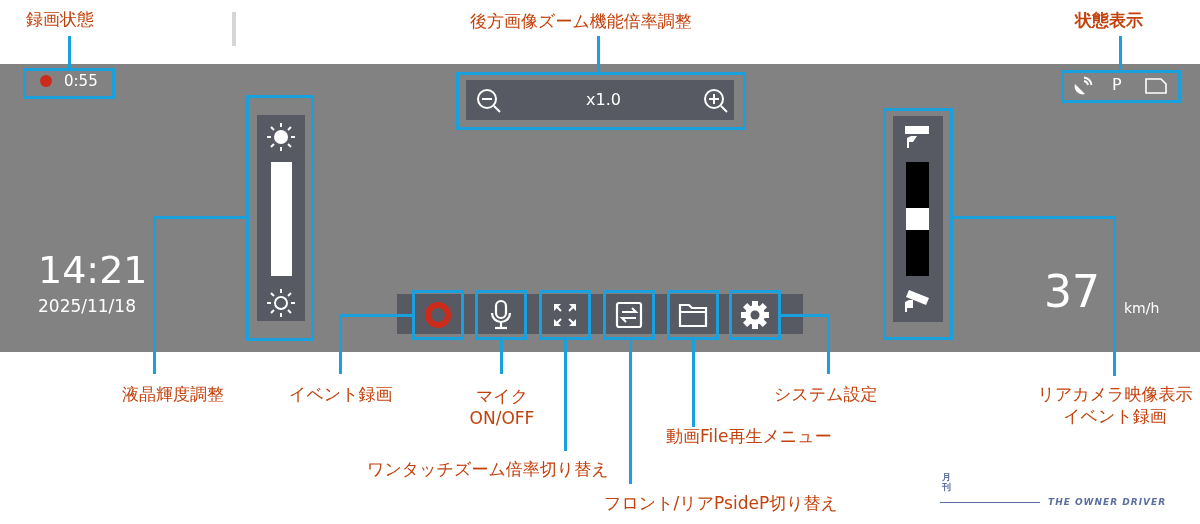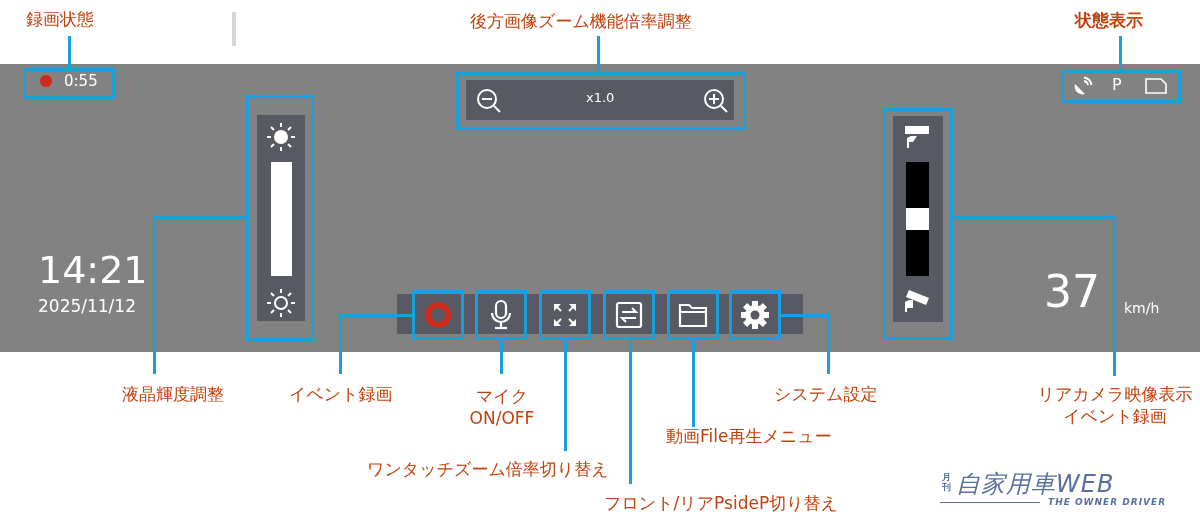--- a/index.html
+++ b/index.html
@@ -35,21 +35,21 @@
 <div class="hl" style="left:456px;top:72px;width:290px;height:58px;"></div>
 <div class="line" style="left:597px;top:36px;width:3px;height:38px;"></div>
 <div class="panel" style="left:466px;top:80px;width:268px;height:40px;"></div>
 <div class="abs" style="left:475px;top:87px;">
   <svg width="28" height="28" viewBox="0 0 28 28">
       <circle cx="12" cy="12" r="9" fill="none" stroke="#fff" stroke-width="2"></circle>
       <line x1="7" y1="12" x2="17" y2="12" stroke="#fff" stroke-width="2"></line>
       <line x1="19" y1="19" x2="25" y2="25" stroke="#fff" stroke-width="2"></line>
     </svg>
 </div>
-<div class="abs white" style="left:586px;top:90px;font-size:13px;">x1.0</div>
+<div class="abs white" style="left:586px;top:90px;font-size:16px;">x1.0</div>
 <div class="abs" style="left:702px;top:87px;">
   <svg width="28" height="28" viewBox="0 0 28 28">
       <circle cx="12" cy="12" r="9" fill="none" stroke="#fff" stroke-width="2"></circle>
       <line x1="7" y1="12" x2="17" y2="12" stroke="#fff" stroke-width="2"></line>
       <line x1="12" y1="7" x2="12" y2="17" stroke="#fff" stroke-width="2"></line>
       <line x1="19" y1="19" x2="25" y2="25" stroke="#fff" stroke-width="2"></line>
     </svg>
 </div>
 
 <div class="hl" style="left:1061px;top:70px;width:120px;height:33px;"></div>
@@ -98,21 +98,21 @@
         <line x1="22" y1="22" x2="25" y2="25"></line>
         <line x1="5" y1="25" x2="8" y2="22"></line>
         <line x1="22" y1="8" x2="25" y2="5"></line>
       </g>
     </svg>
 </div>
 <div class="line" style="left:153px;top:216px;width:94px;height:3px;"></div>
 <div class="line" style="left:153px;top:216px;width:3px;height:158px;"></div>
 
 <div class="abs white" style="left:38px;top:248px;font-size:38px;line-height:44px;">14:21</div>
-<div class="abs white" style="left:38px;top:296px;font-size:17px;">2025/11/12</div>
+<div class="abs white" style="left:38px;top:296px;font-size:17px;">2025/11/18</div>
 
 <div class="panel" style="left:397px;top:294px;width:406px;height:40px;"></div>
 
 <div class="hl icon-btn" style="left:412px;top:290px;width:52px;height:50px;">
   <svg width="30" height="30" viewBox="0 0 30 30">
       <circle cx="15" cy="15" r="10" fill="none" stroke="#cc2a1a" stroke-width="6"></circle>
     </svg>
 </div>
 <div class="hl icon-btn" style="left:475px;top:290px;width:52px;height:50px;">
   <svg width="30" height="32" viewBox="0 0 30 32">
@@ -205,16 +205,15 @@
 <div class="label" style="left:460px;top:407px;width:84px;">ON/OFF</div>
 <div class="label" style="left:367px;top:458px;">ワンタッチズーム倍率切り替え</div>
 <div class="label" style="left:604px;top:492px;">フロント/リアPsideP切り替え</div>
 <div class="label" style="left:666px;top:425px;">動画File再生メニュー</div>
 <div class="label" style="left:774px;top:383px;">システム設定</div>
 <div class="label" style="left:1030px;top:383px;width:170px;">リアカメラ映像表示</div>
 <div class="label" style="left:1030px;top:405px;width:170px;">イベント録画</div>
 
 <div class="logo">
   <div class="abs" style="left:2px;top:2px;width:12px;font-size:9px;line-height:10px;color:#5a6fa0;font-weight:bold;">月刊</div>
-  <div class="abs" style="left:16px;top:-2px;font-size:24px;color:#5a6fa0;font-style:italic;letter-spacing:1px;">自家用車WEB</div>
   <div class="abs" style="left:0px;top:32px;width:100px;height:1px;background:#5a6fa0;"></div>
   <div class="abs" style="left:108px;top:27px;font-size:9px;color:#5a6fa0;font-style:italic;font-weight:bold;letter-spacing:1px;">THE OWNER DRIVER</div>
 </div>
 
 </body></html>

